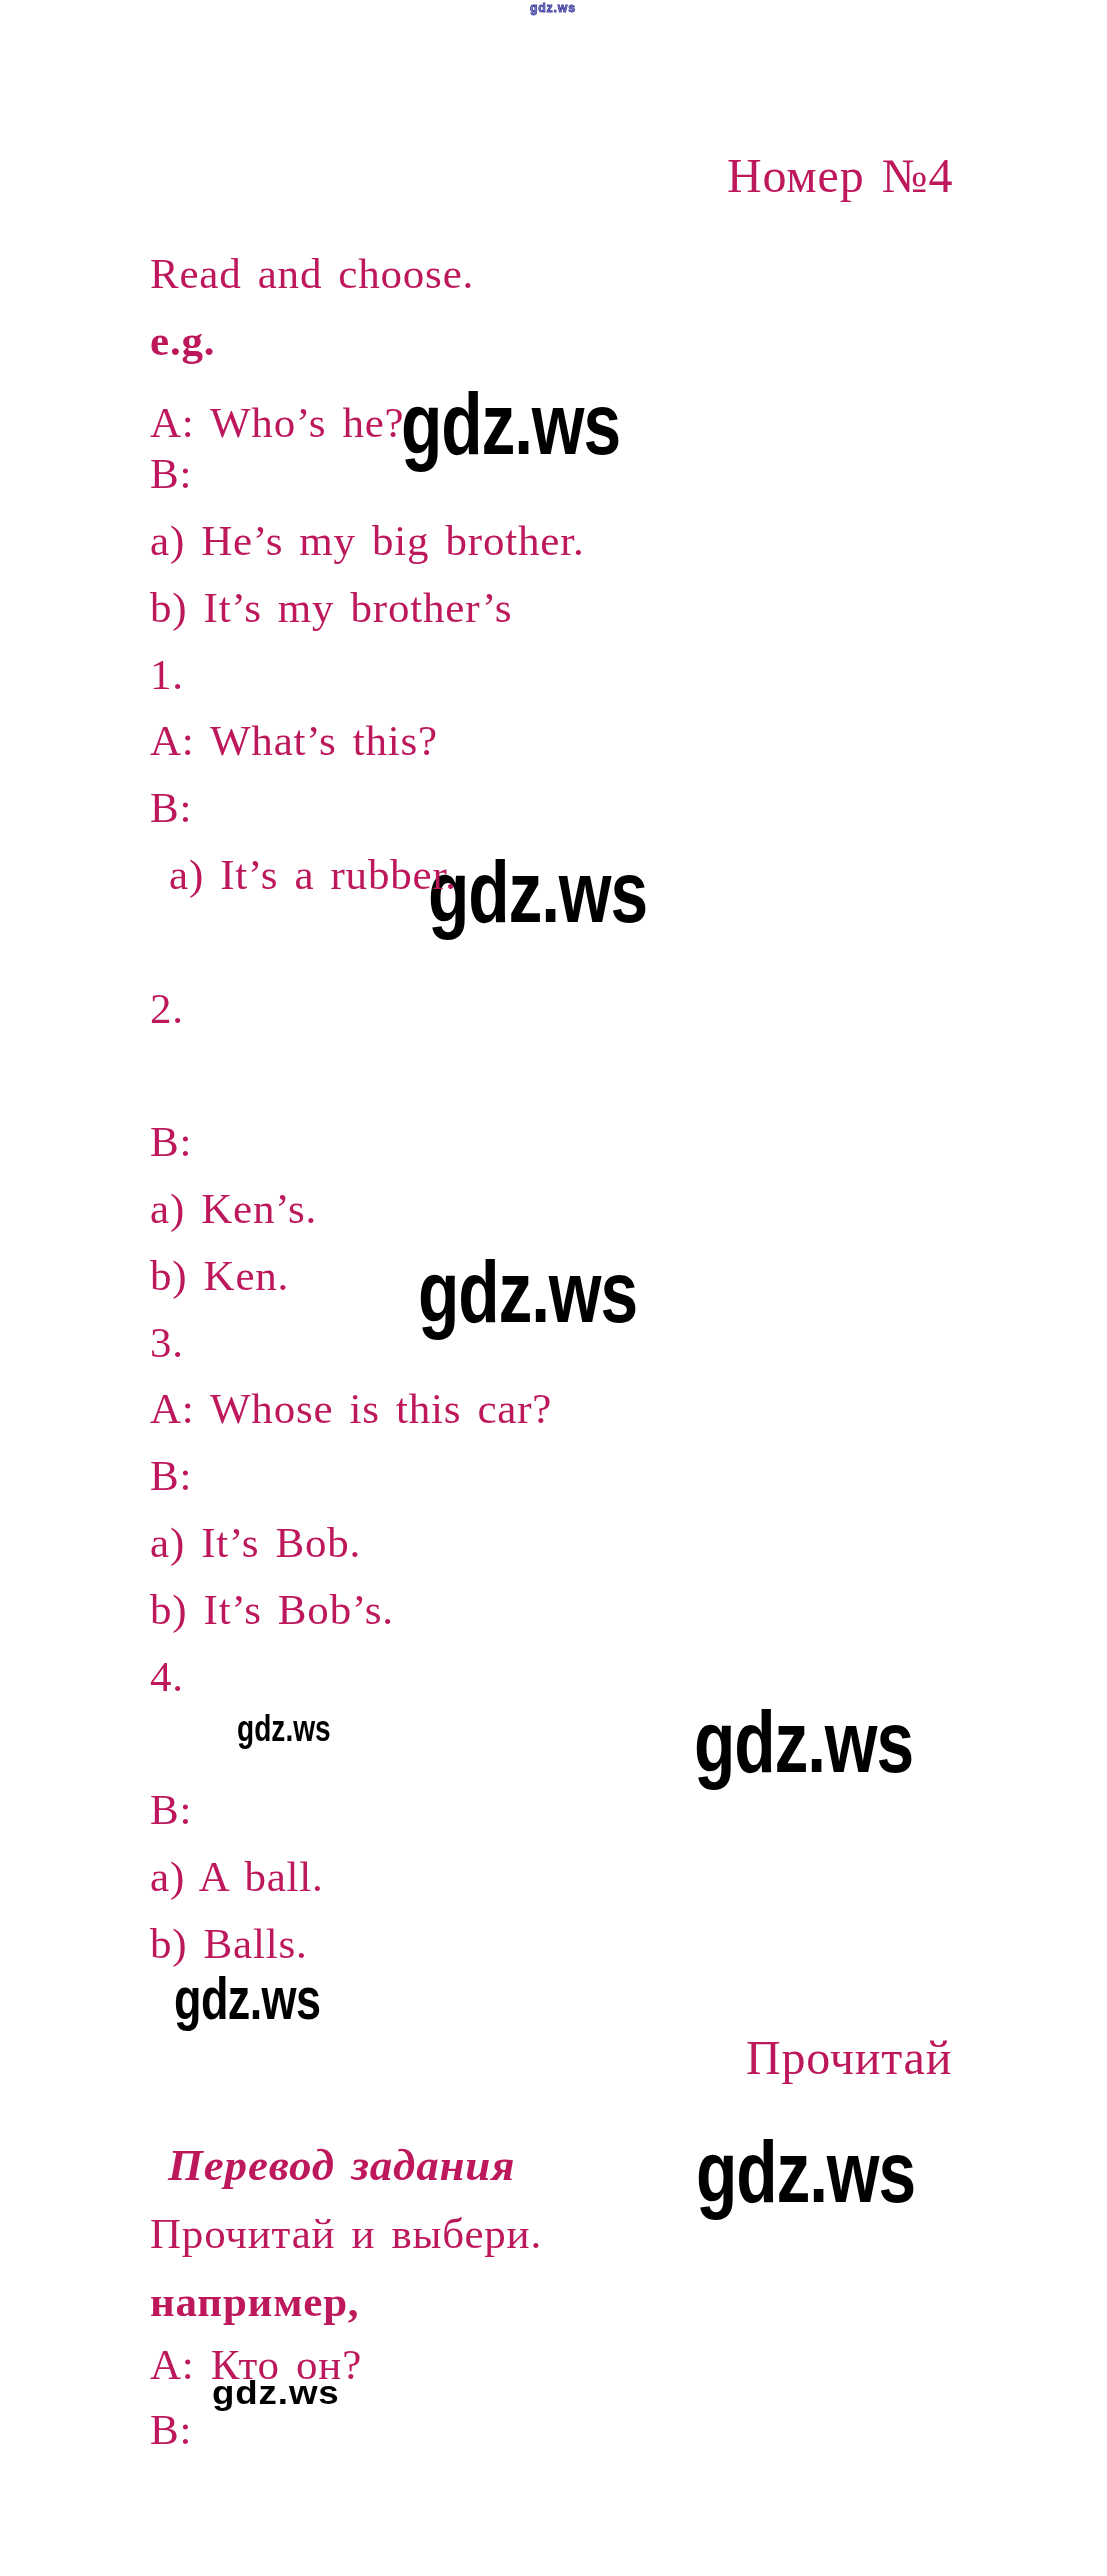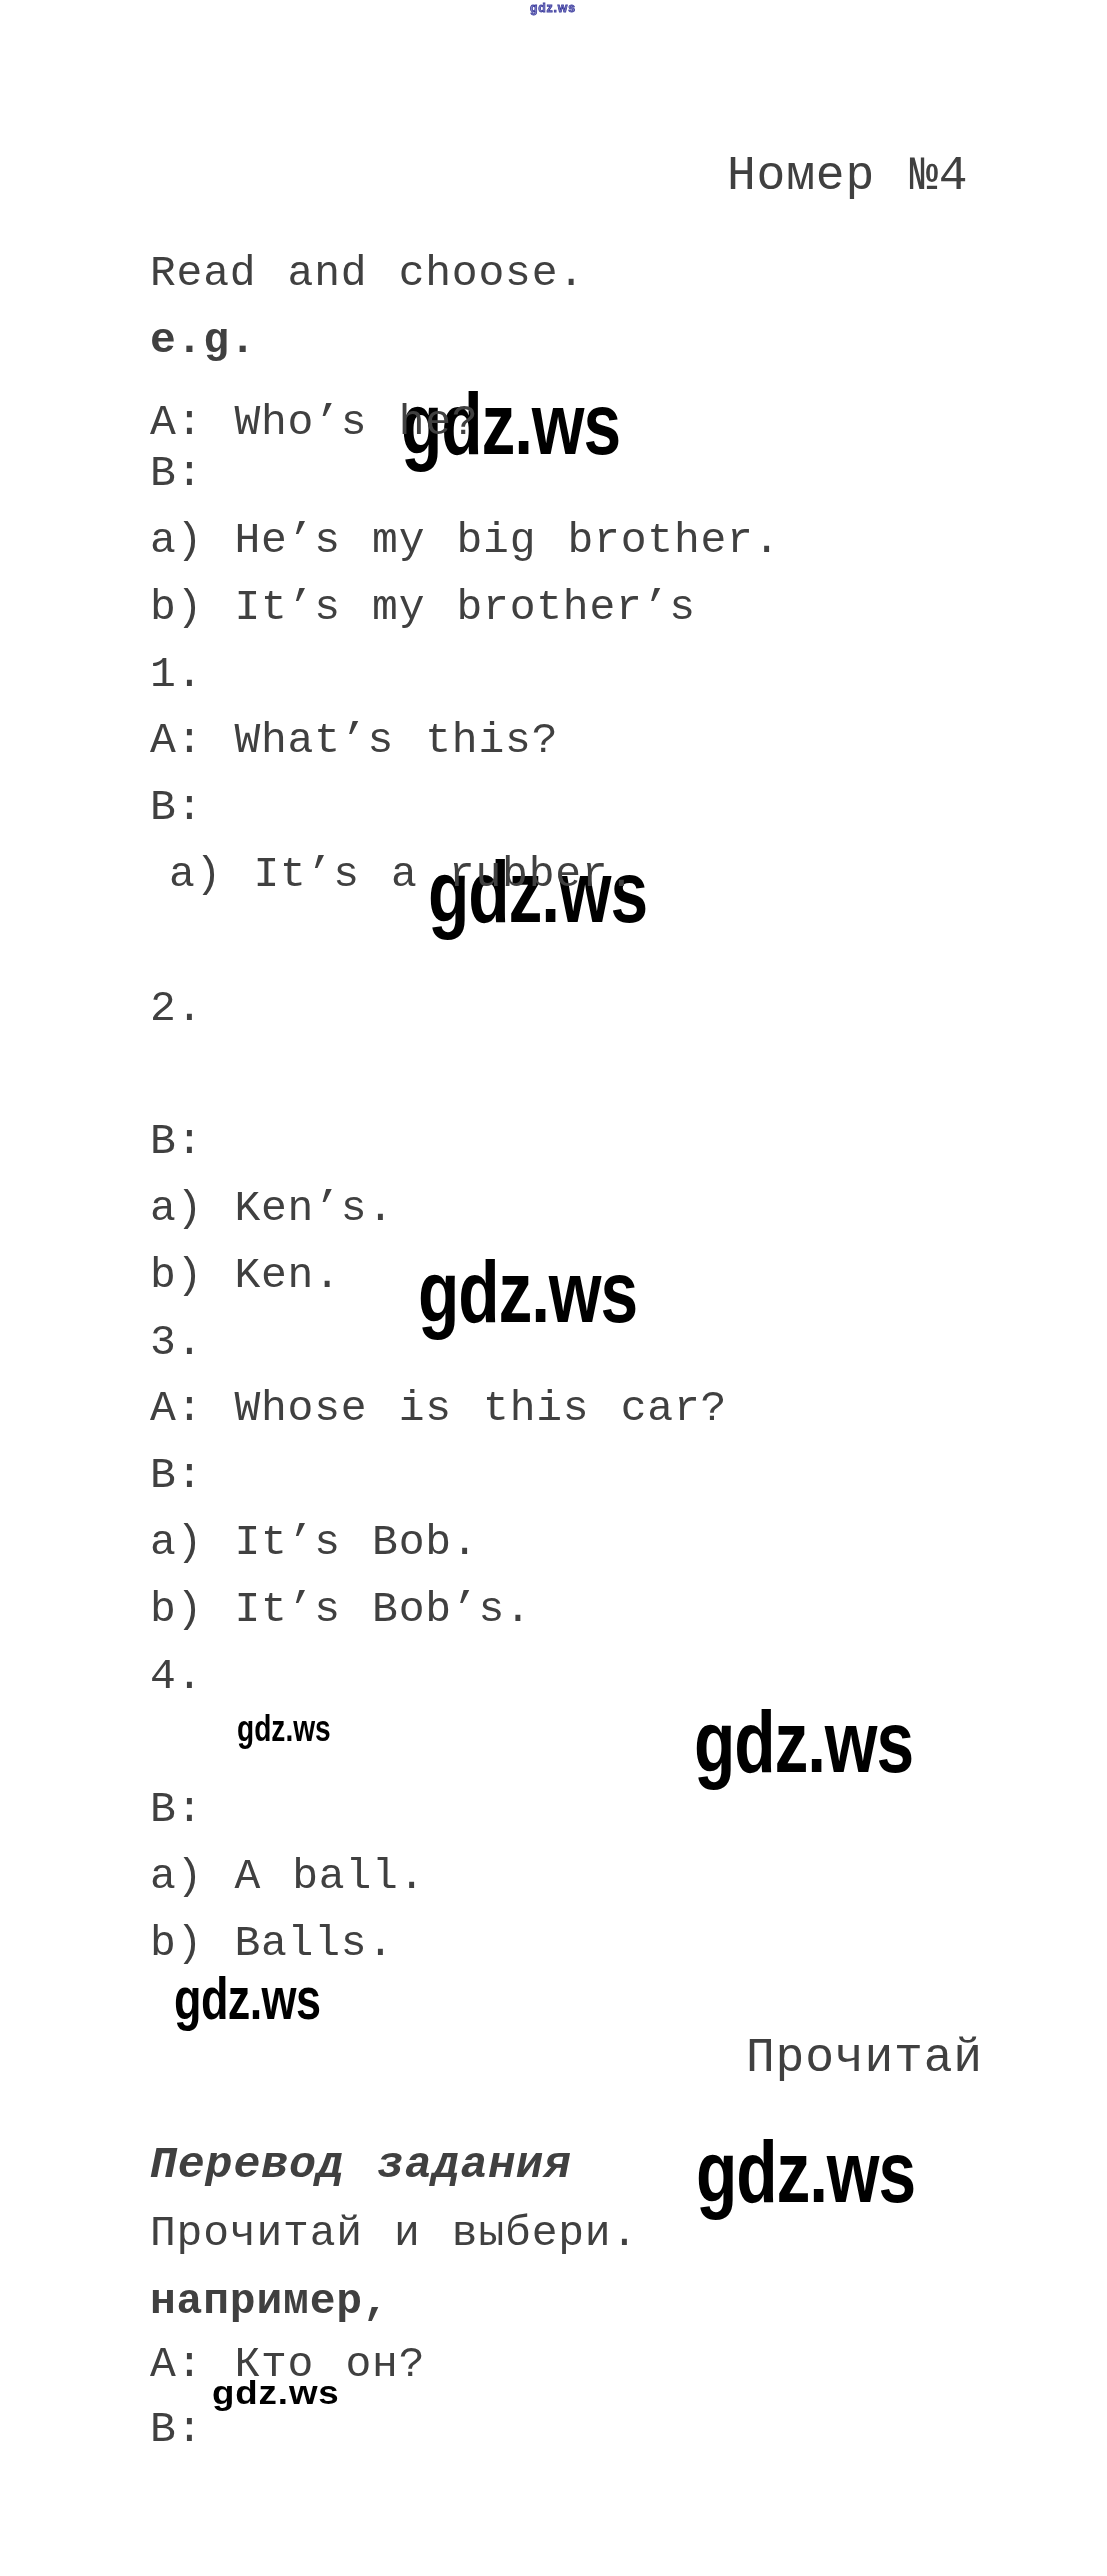--- a/index.html
+++ b/index.html
@@ -7,31 +7,31 @@
     position: relative;
     width: 1107px;
     height: 2576px;
     background: #ffffff;
     overflow: hidden;
     font-family: "Liberation Serif", "DejaVu Serif", serif;
   }
   .line {
     position: absolute;
     white-space: nowrap;
-    font-family: Liberation Mono, monospace;
+    font-family: Liberation Serif, serif;
     font-size: 43px;
     line-height: 1;
-    color: #404040;
+    color: #be185d;
     letter-spacing: 0.8px;
     word-spacing: 4.6px;
     text-align: center;
   }
   .heading { font-size: 48px; }
   .bold { font-weight: bold; }
-  .bolditalic { font-weight: bold; font-style: italic; }
+  .bolditalic { font-weight: bold; font-style: italic; margin-left: 18px; }
   .wm {
     position: absolute;
     font-family: "Liberation Sans", "DejaVu Sans", sans-serif;
     font-weight: bold;
     color: #000000;
     line-height: 1;
     white-space: nowrap;
     transform-origin: left top;
   }
   .wm-big   { font-size: 88px; transform: scaleX(0.77); letter-spacing: -1.5px; }

